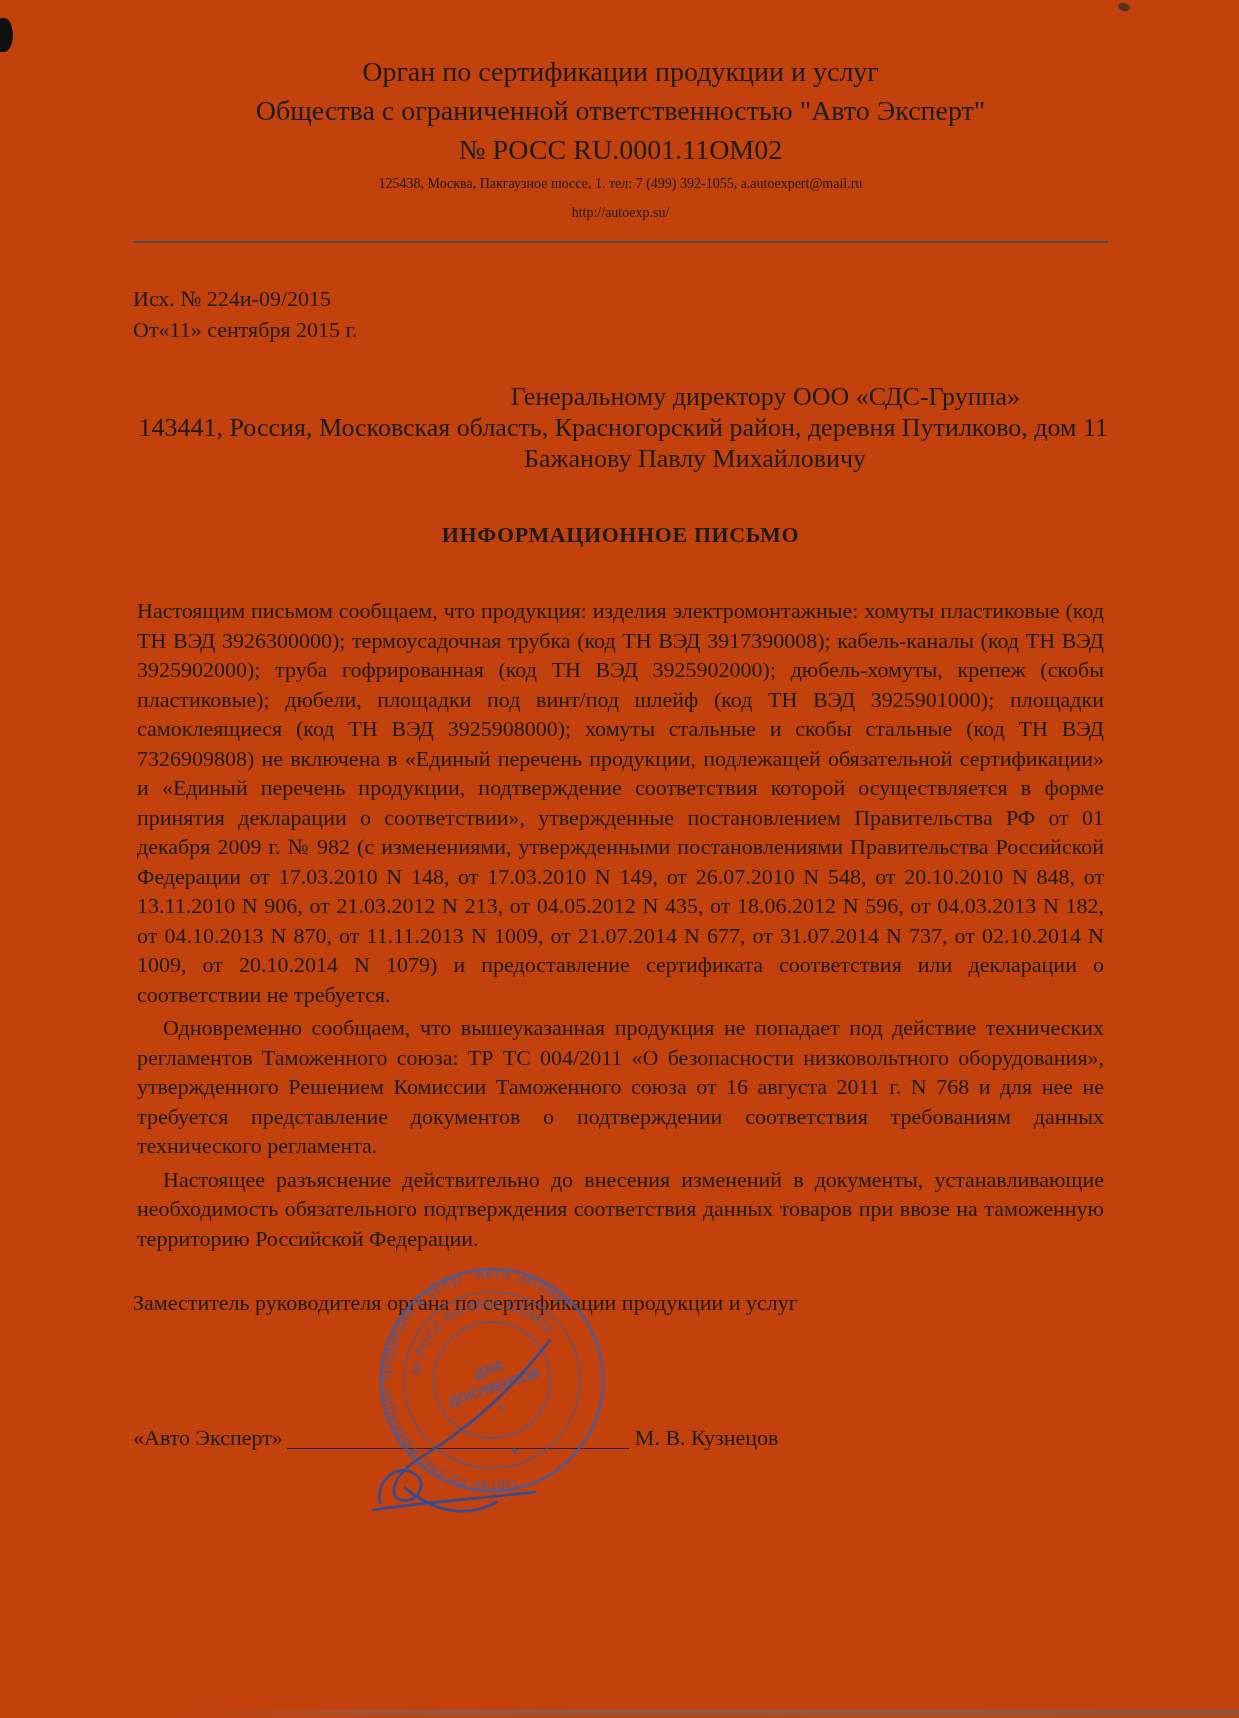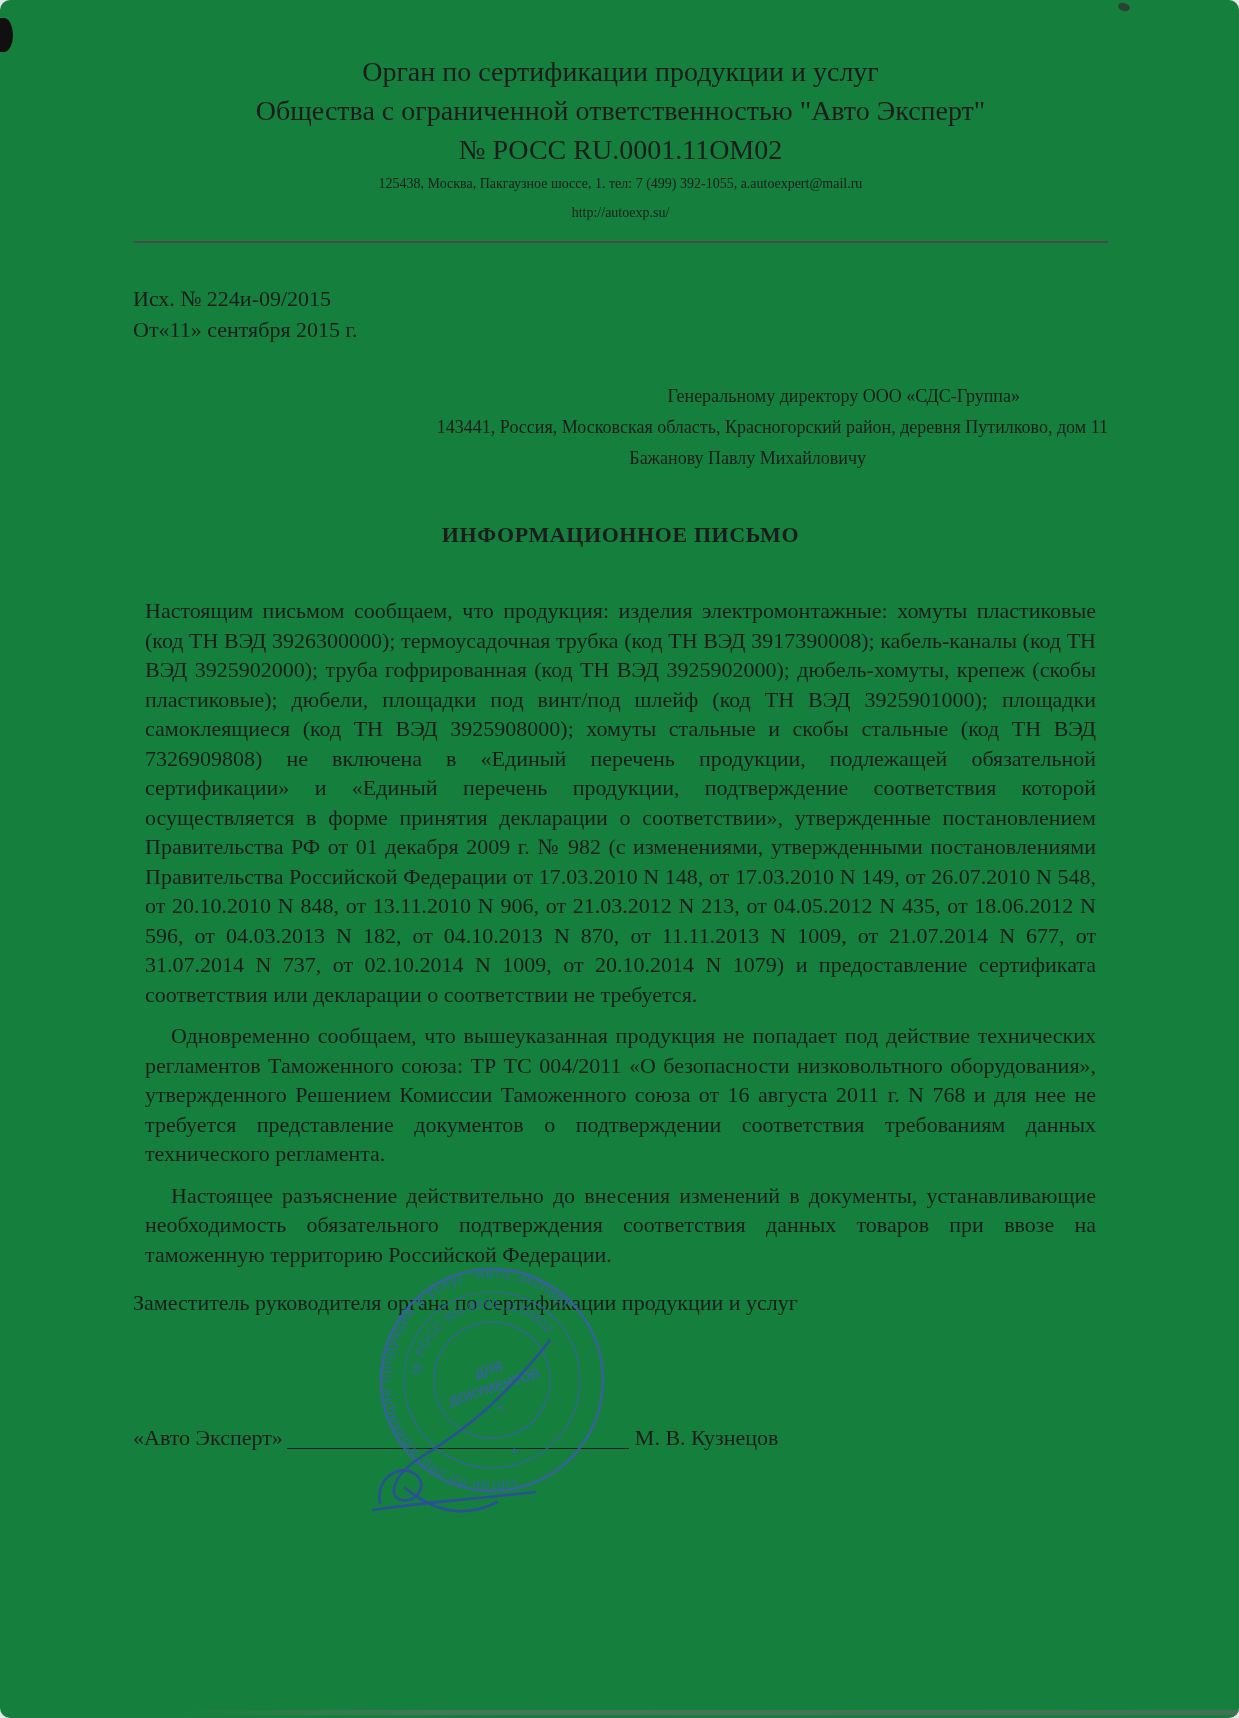--- a/index.html
+++ b/index.html
@@ -1,57 +1,56 @@
 <!DOCTYPE html>
 <html lang="ru"><head>
 <meta charset="utf-8">
 <style>
   html, body { margin: 0; padding: 0; background: #e8e8e8; }
   .page {
     position: relative;
     width: 1239px;
     height: 1718px;
     margin: 0 auto;
-    background: #15803d;
+    background: #c2410c;
     font-family: "Liberation Serif", serif;
     color: #1c1c1c;
     overflow: hidden;
-    border-radius: 10px;
   }
   .content { padding: 52px 131px 0 133px; }
 
   .letterhead { text-align: center; }
   .lh-big   { font-size: 28px; line-height: 39px; }
   .lh-small { font-size: 14px; line-height: 29px; }
 
   .rule {
     border: none;
     border-top: 2px solid #4a4a4a;
     margin: 14px 0 0 0;
   }
 
   .ref { margin-top: 40px; font-size: 22px; line-height: 31px; }
   .date-underline {
     text-underline-offset: 4px;
   }
 
-  .recipient { margin-top: 36px; font-size: 18px; line-height: 31px; text-align: right; }
+  .recipient { margin-top: 36px; font-size: 26px; line-height: 31px; text-align: right; }
   .recipient .r1 { padding-right: 88px; }
   .recipient .r3 { padding-right: 242px; }
 
   .title {
     margin: 48px 0 0 0;
     text-align: center;
     font-size: 22px;
     font-weight: bold;
     letter-spacing: 0.6px;
   }
 
   .bodytext { margin-top: 48px; font-size: 22px; line-height: 29.5px; text-align: justify; }
-  .bodytext p { margin: 12px; }
+  .bodytext p { margin: 4px; }
   .bodytext p.indent { text-indent: 26px; }
 
   .sig-role {
     position: absolute;
     left: 133px;
     top: 1290px;
     font-size: 22px;
   }
   .sig-row {
     position: absolute;

